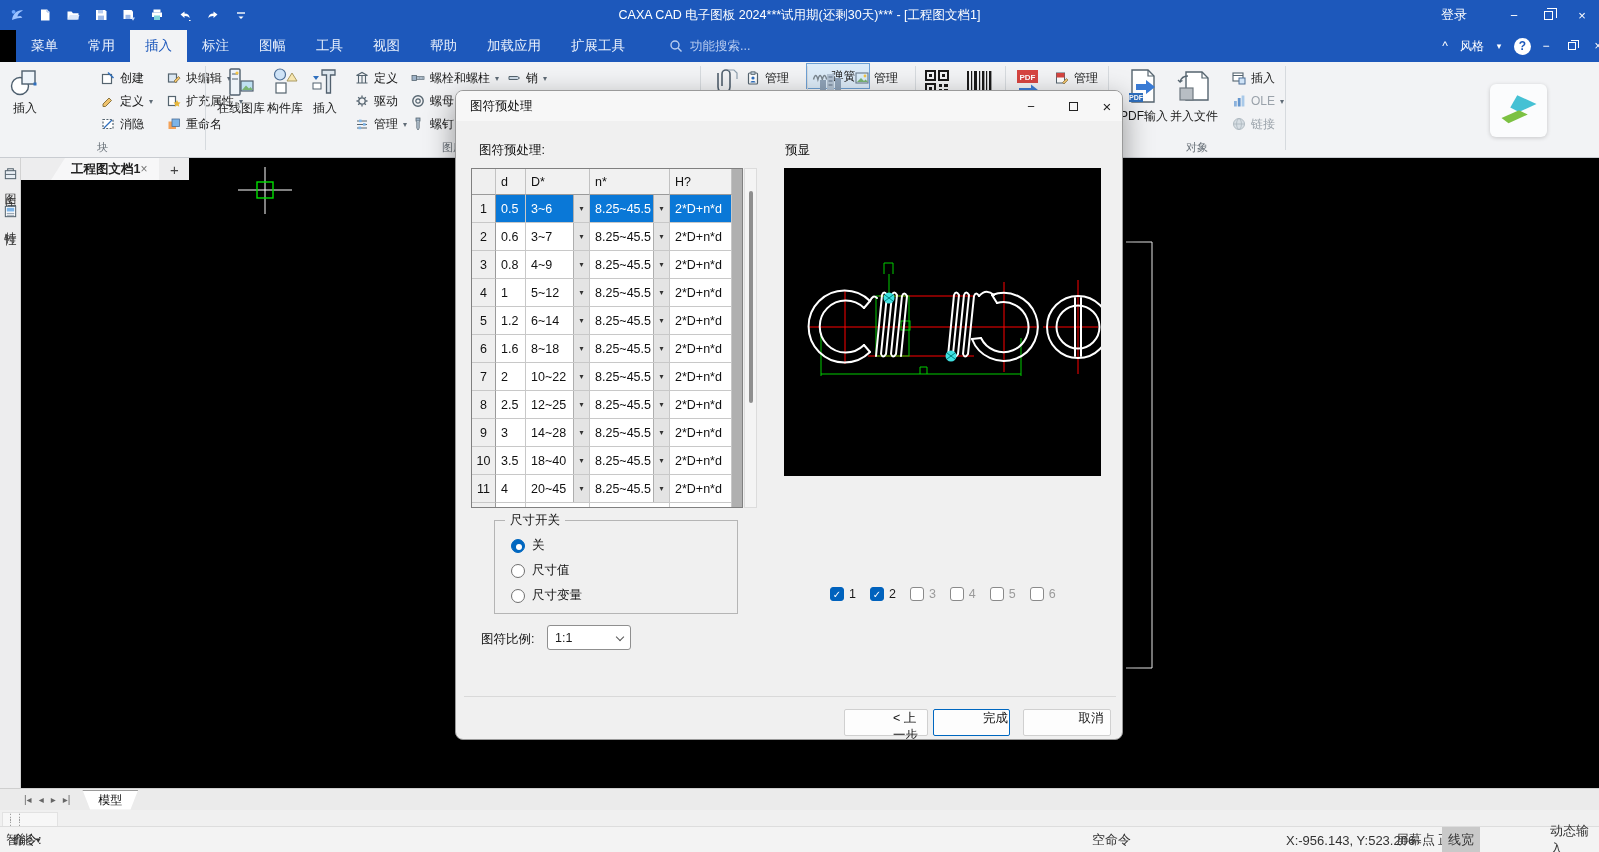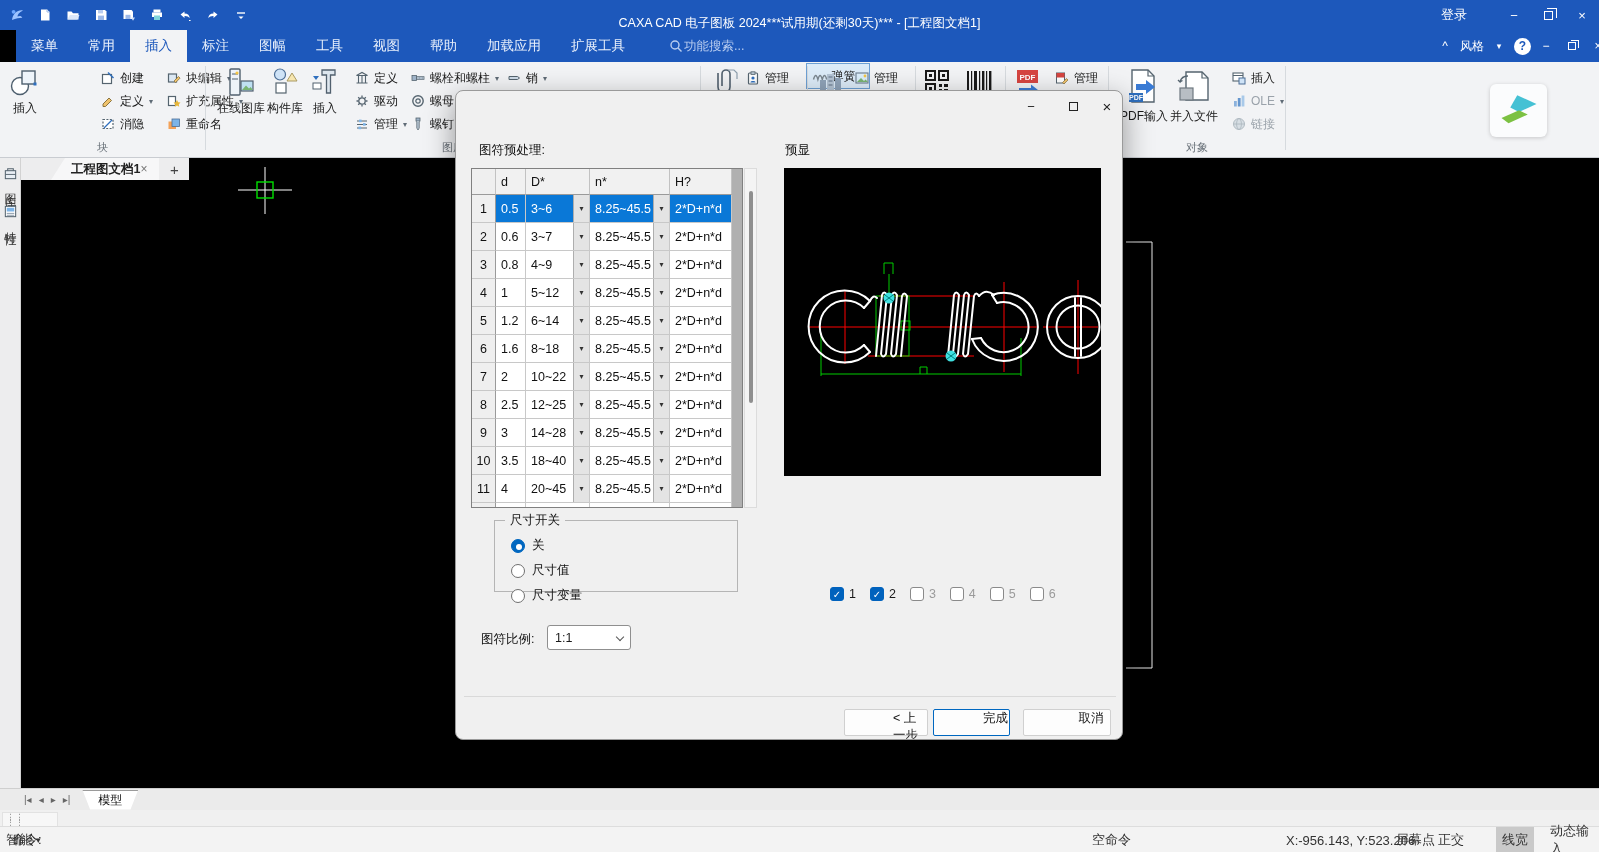--- a/index.html
+++ b/index.html
@@ -4,32 +4,32 @@
 <style>
   html,body{margin:0;padding:0;background:#3a3a3a;}
   *{box-sizing:border-box;font-family:"Liberation Sans","DejaVu Sans",sans-serif;}
   .wrap{position:relative;width:1599px;height:852px;background:#000;overflow:hidden;font-size:12px;color:#1a1a1a;}
   svg{display:block;}
 
   
   .titlebar{position:absolute;left:0;top:0;width:1599px;height:30px;background:#1d58bb;display:flex;align-items:center;}
   .qa{display:flex;align-items:center;gap:6px;padding-left:6px;}
   .qa .qbtn{width:22px;height:22px;display:flex;align-items:center;justify-content:center;}
-  .title-center{position:absolute;left:0;right:0;top:8px;height:30px;display:flex;align-items:center;justify-content:center;color:#fff;font-size:12.5px;pointer-events:none;}
+  .title-center{position:absolute;left:0;right:0;top:0;height:30px;display:flex;align-items:center;justify-content:center;color:#fff;font-size:12.5px;pointer-events:none;}
   .tb-right{position:absolute;right:0;top:0;height:30px;display:flex;align-items:center;color:#fff;}
   .login{font-size:13px;margin-right:30px;}
   .winbtn{width:34px;height:30px;display:flex;align-items:center;justify-content:center;color:#fff;font-size:13px;}
   .restore-glyph{width:9px;height:9px;border:1px solid #fff;position:relative;}
   .restore-glyph::before{content:"";position:absolute;left:2px;top:-4px;width:9px;height:9px;border:1px solid #fff;border-bottom:none;border-left:none;}
 
   
   .menubar{position:absolute;left:16px;top:30px;width:1599px;height:32px;background:#1d58bb;display:flex;align-items:stretch;}
   .mtab{padding:0 15px;display:flex;align-items:center;color:#e9f0fb;font-size:13.5px;cursor:default;}
   .mtab.active{background:#f2f3f5;color:#1d58bb;}
-  .msearch{display:flex;align-items:center;margin-left:28px;color:#b9cdf0;font-size:12.5px;}
+  .msearch{display:flex;align-items:center;gap:6px;margin-left:28px;color:#b9cdf0;font-size:12.5px;}
   .mb-right{position:absolute;right:6px;top:0;height:32px;display:flex;align-items:center;gap:4px;color:#fff;}
   .mb-right .small{width:22px;height:22px;display:flex;align-items:center;justify-content:center;font-size:12px;}
   .help-circle{width:17px;height:17px;border-radius:50%;background:#fff;color:#1d58bb;font-weight:bold;font-size:12px;display:flex;align-items:center;justify-content:center;}
   .restore-sm{width:8px;height:8px;border:1px solid #fff;position:relative;}
   .restore-sm::before{content:"";position:absolute;left:2px;top:-3px;width:7px;height:7px;border:1px solid #fff;border-bottom:none;border-left:none;}
 
   
   .ribbon{position:absolute;left:0;top:62px;width:1599px;height:96px;background:#f2f3f5;border-bottom:1px solid #c9ccd1;}
   .rsep{position:absolute;top:4px;width:1px;height:84px;background:#d6dade;}
   .glabel{position:absolute;top:78px;width:100%;text-align:center;font-size:11px;color:#687078;}
@@ -66,21 +66,21 @@
   .trow{display:grid;grid-template-columns:24px 30px 64px 80px 62px;height:28px;}
   .trow.hdr{height:26px;}
   .tcell{background:#fff;border-right:1px solid #c8c8c8;border-bottom:1px solid #c8c8c8;display:flex;align-items:center;padding-left:5px;font-size:12.5px;color:#111;position:relative;}
   .hdr .tcell{background:#f1f1f1;border-right:1px solid #c2c2c2;border-bottom:1px solid #9a9a9a;}
   .rn{background:#efefef !important;border-right:1px solid #9a9a9a;justify-content:center;padding-left:0;}
   .trow.sel .tcell:not(.rn){background:#0a78d7;color:#fff;}
   .ddbtn{position:absolute;right:0;top:0;bottom:0;width:16px;background:#e4e4e4;border-left:1px solid #aeaeae;display:flex;align-items:center;justify-content:center;font-size:8px;color:#333;}
   .vscroll{position:absolute;left:288px;top:77px;width:13px;height:340px;background:#f4f4f4;border:1px solid #dcdcdc;}
   .vthumb{position:absolute;left:4px;top:22px;width:4px;height:212px;background:#8f8f8f;border-radius:2px;}
 
-  .groupbox{position:absolute;left:38px;top:429px;width:244px;height:72px;border:1px solid #b5b5b5;}
+  .groupbox{position:absolute;left:38px;top:429px;width:244px;height:94px;border:1px solid #b5b5b5;}
   .gb-legend{position:absolute;left:10px;top:-9px;background:#f0f0f0;padding:0 5px;font-size:12.5px;color:#111;}
   .radio-row{position:absolute;left:16px;display:flex;align-items:center;gap:7px;font-size:12.5px;color:#111;}
   .rdot{width:14px;height:14px;border-radius:50%;border:1px solid #707070;background:#fff;position:relative;}
   .rdot.on{border-color:#0067c0;background:#0067c0;}
   .rdot.on::after{content:"";position:absolute;left:4px;top:4px;width:6px;height:6px;border-radius:50%;background:#fff;}
 
   .scale-select{position:absolute;left:91px;top:534px;width:84px;height:25px;background:#fff;border:1px solid #8f8f8f;border-radius:3px;display:flex;align-items:center;padding-left:7px;font-size:12.5px;}
   .sel-chev{position:absolute;right:7px;top:8px;width:6px;height:6px;border-right:1.4px solid #555;border-bottom:1.4px solid #555;transform:rotate(45deg);}
 
   .previewbox{position:absolute;left:328px;top:77px;width:317px;height:308px;background:#000;}
@@ -102,21 +102,21 @@
   .gripbox{position:absolute;left:2px;top:2px;width:56px;height:18px;background:#f7f7f7;border:1px solid #e2e2e2;color:#9a9a9a;font-size:9px;line-height:5px;padding:2px 0 0 3px;}
   .statusbar{position:absolute;left:0;top:826px;width:1599px;height:26px;background:#f3f3f3;border-top:1px solid #dddddd;}
   .cmdprompt{position:absolute;left:12px;top:0;height:26px;display:flex;align-items:center;font-size:13px;color:#222;}
   .sitem{position:absolute;top:0;height:26px;display:flex;align-items:center;justify-content:center;font-size:13px;color:#333;padding:0 6px;gap:4px;}
   .sitem.pressed{background:#c9c9c9;}
   .sitem:nth-child(2){left:978px;}
   .sitem:nth-child(3){left:1086px;}
   .sitem:nth-child(4){left:1280px;}
   .sitem:nth-child(5){left:1390px;}
   .sitem:nth-child(6){left:1432px;}
-  .sitem:nth-child(7){left:1496px;}
+  .sitem:nth-child(7){left:1442px;}
   .sitem:nth-child(8){left:1544px;}
 </style>
 </head>
 <body>
 
 <div class="wrap">
 
   <div class="titlebar">
     <div class="qa">
       <span class="qbtn">
@@ -623,20 +623,23 @@
 
   <div class="doctab-row">
     <div class="doctab">
       <span>工程图文档1</span>
       <span class="x">×</span>
     </div>
     <div class="plustab">+</div>
   </div>
 
   <div class="dialog">
+    <div class="dlg-title">
+      <span>图符预处理</span>
+    </div>
     <span class="dlg-btn" style="left:558px;">−</span>
     <span class="dlg-btn" style="left:600px;">
         <span class="dlg-sq"></span>
       </span>
     <span class="dlg-btn" style="left:634px;font-size:15px;">×</span>
 
     <div class="dlabel" style="left:23px;top:51px;">图符预处理:</div>
     <div class="dlabel" style="left:329px;top:51px;">预显</div>
 
     <div class="tablebox">

